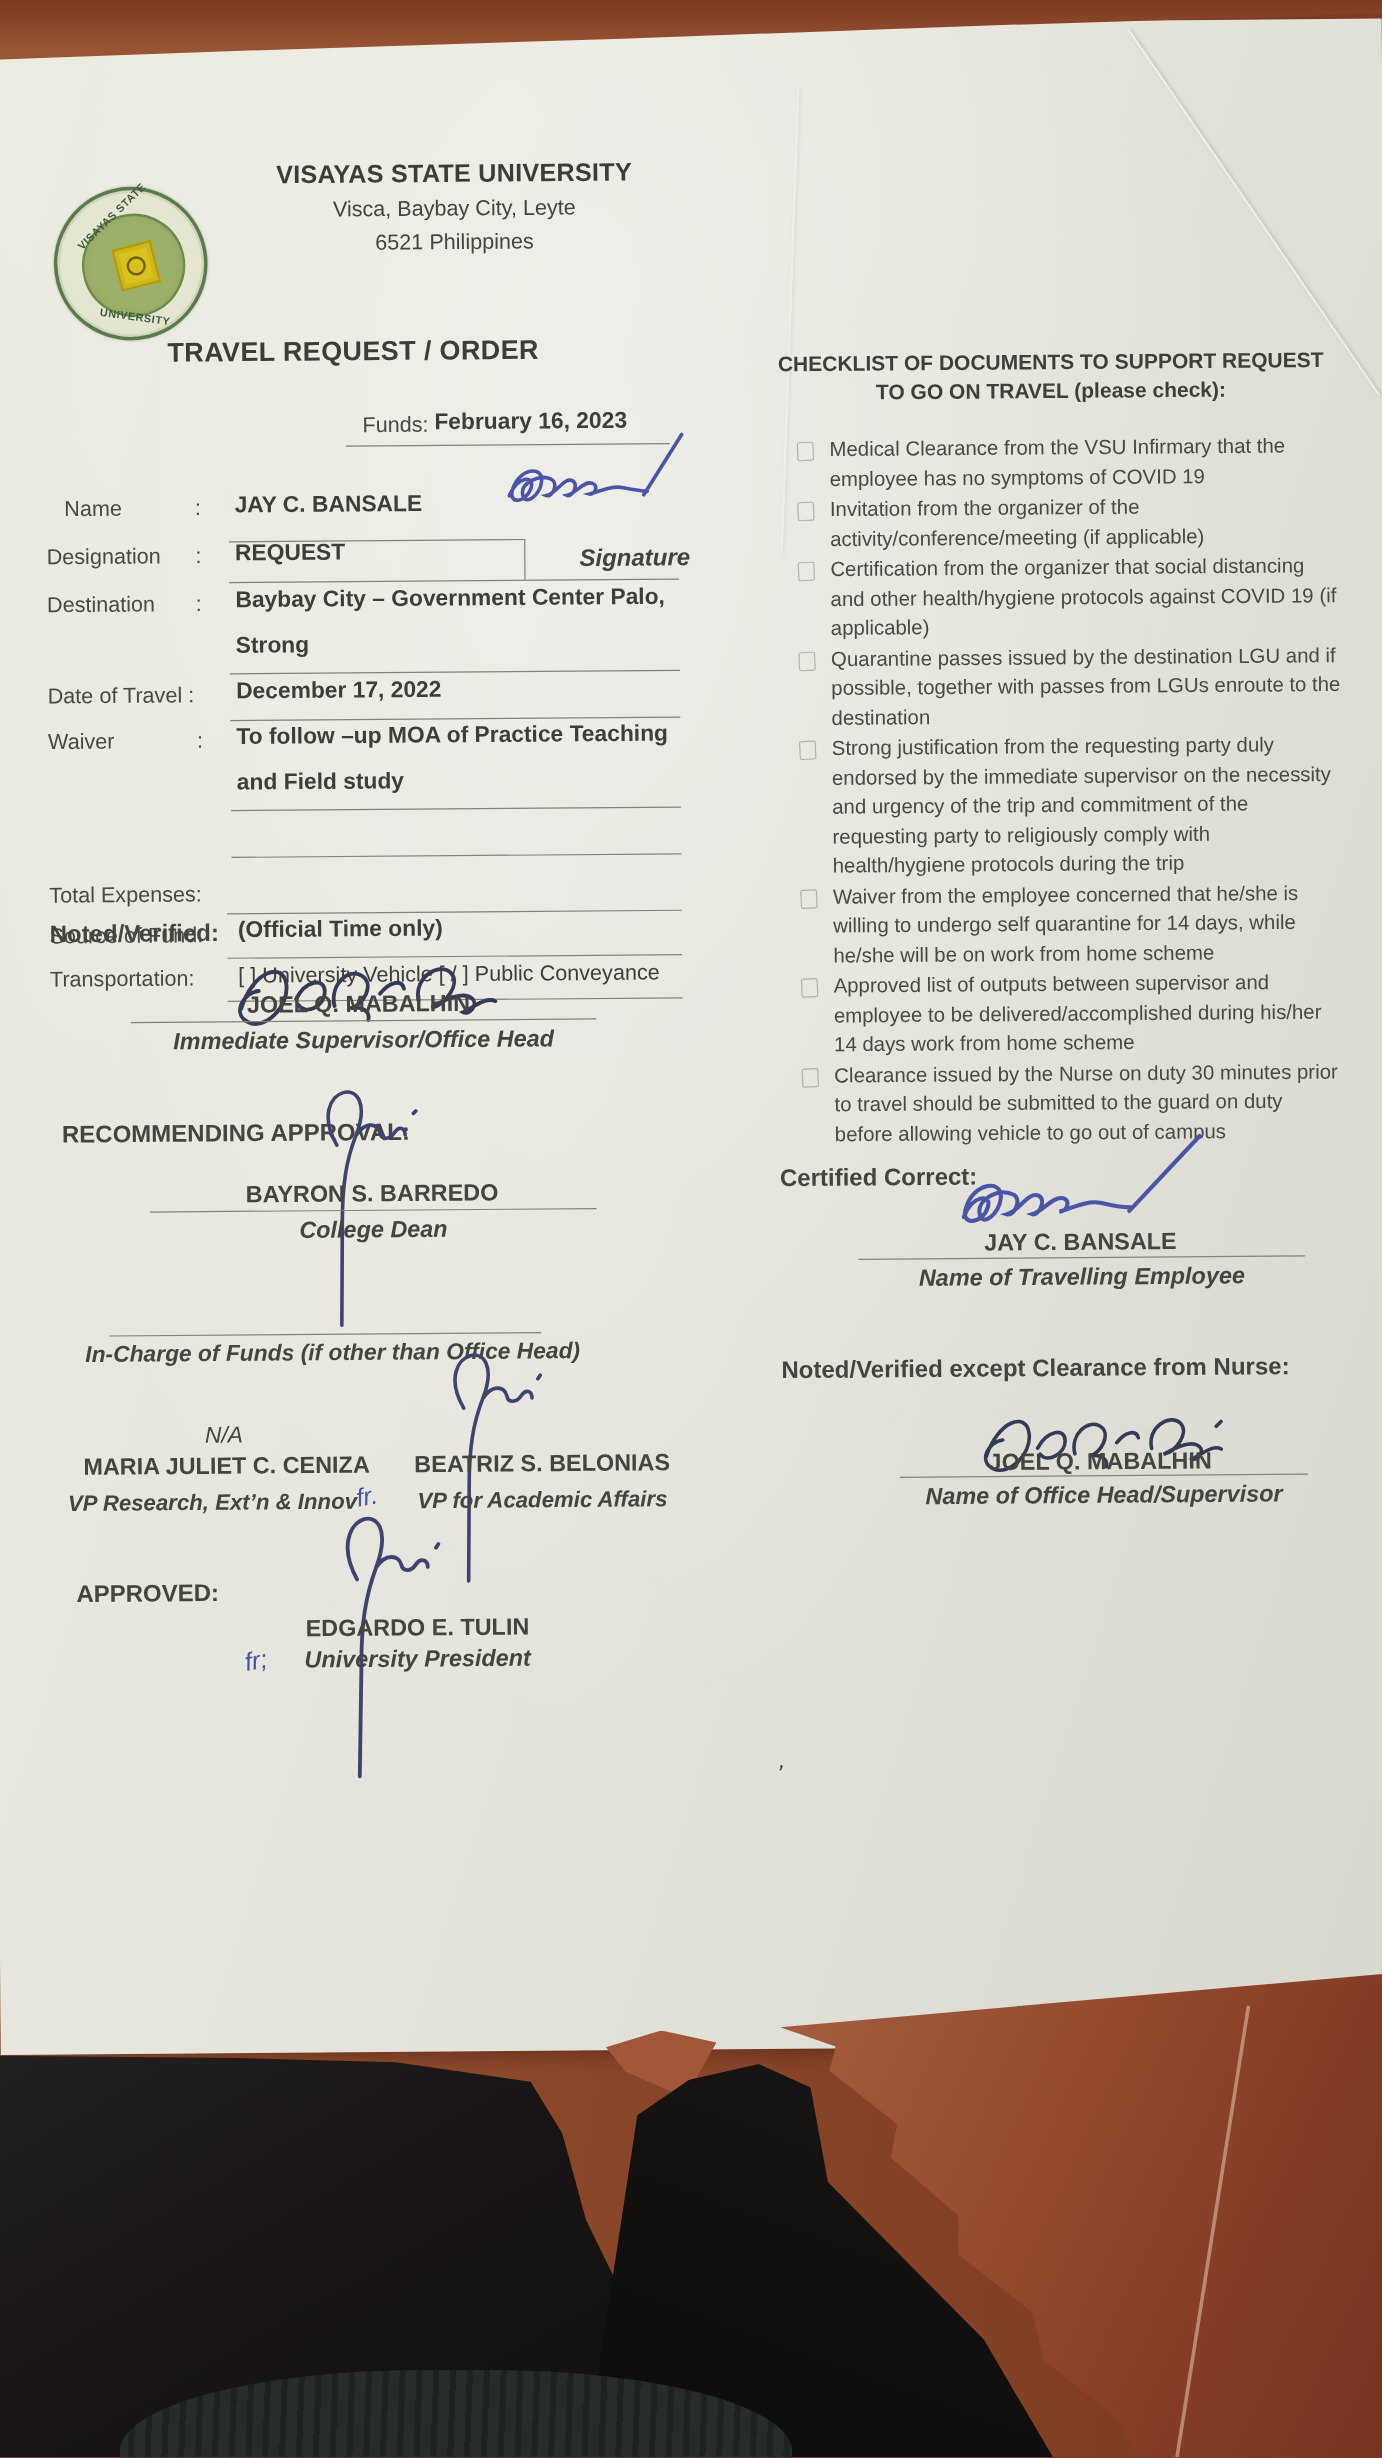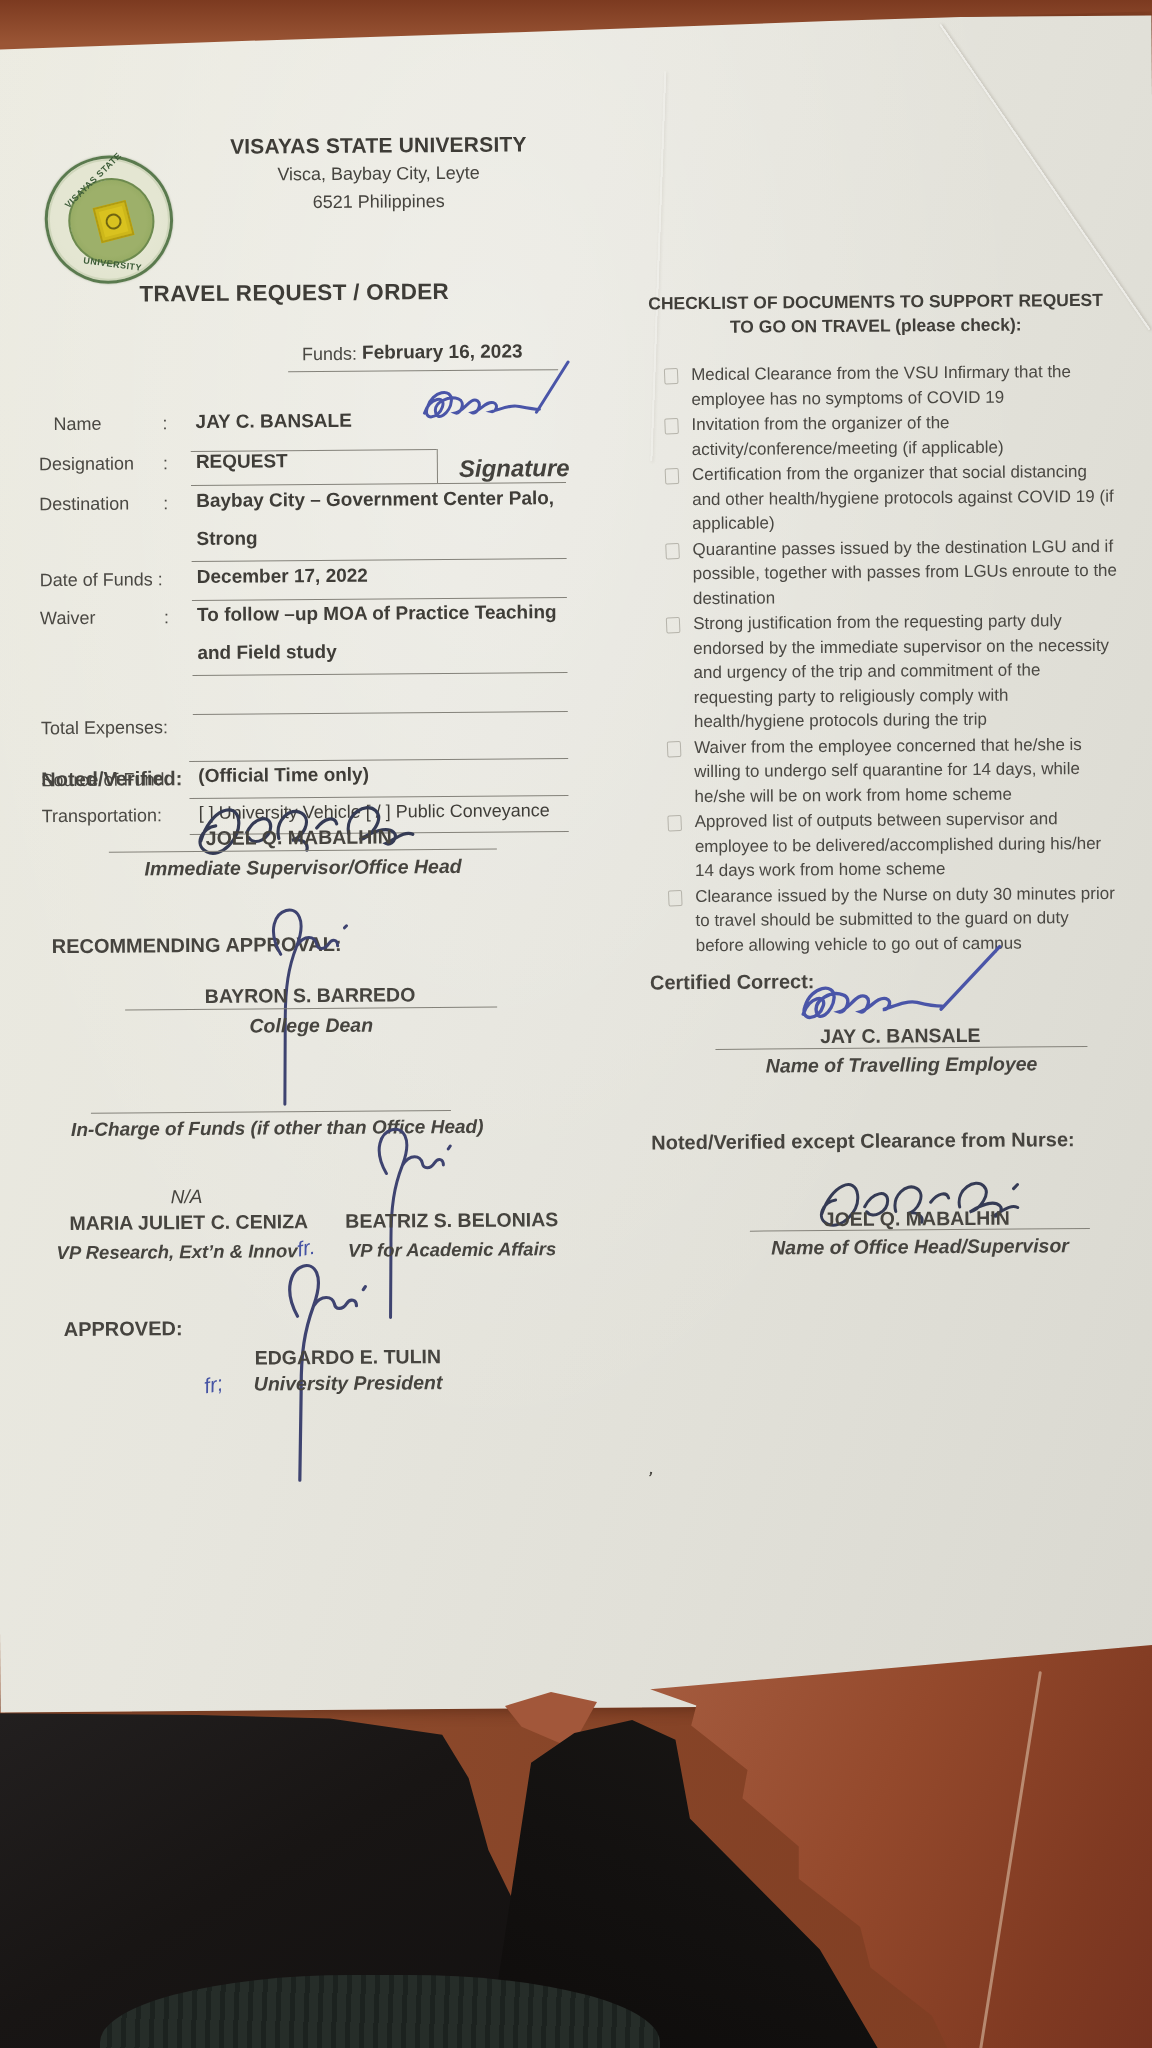--- a/index.html
+++ b/index.html
@@ -30,21 +30,21 @@
   #logo-sq{position:absolute;left:26px;top:24px;width:30px;height:32px;background:#d9c21f;
     border:2px solid #b09b12;box-shadow:inset 0 0 0 3px #cdb71a;}
   #logo-sq:after{content:"";position:absolute;left:7px;top:8px;width:12px;height:12px;border:2px solid #6f6410;border-radius:50%;}
   
   .t{position:absolute;white-space:nowrap;}
   .b{font-weight:700;}
   .i{font-style:italic;}
   .c{text-align:center;}
   .ln{position:absolute;height:0;border-bottom:1.6px solid #84827a;}
   .vln{position:absolute;width:0;border-left:1.6px solid #84827a;}
-  .small-cap{font-size:24px;}
+  .small-cap{font-size:20px;margin-left:24px;}
   
   #checklist{position:absolute;left:648px;top:344px;width:478px;}
   .chk-item{display:flex;margin:0 0 1px 0;}
   .cb{flex:0 0 auto;width:12px;height:14px;border:1.6px solid #b5b3aa;border-radius:2px;
     margin:5px 13px 0 26px;transform:rotate(-2deg);}
   .chk-txt{flex:1;font-size:17px;line-height:24.5px;color:#4a4843;}
   
   svg.sig{position:absolute;overflow:visible;}
   .ink-note{position:absolute;color:#4553a4;font-size:21px;font-style:italic;transform:rotate(-10deg);white-space:nowrap;}
   
@@ -116,32 +116,32 @@
     <div class="t lbl" style="left:172px;top:430px;">:</div>
     <div class="t b val" style="left:205px;top:428px;">REQUEST</div>
     <div class="ln" style="left:200px;top:462px;width:375px;"></div>
 
     <div class="t lbl" style="left:48px;top:470px;">Destination</div>
     <div class="t lbl" style="left:172px;top:470px;">:</div>
     <div class="t b val" style="left:205px;top:467px;">Baybay City – Government Center Palo,</div>
     <div class="t b val" style="left:205px;top:505px;">Strong</div>
     <div class="ln" style="left:200px;top:538px;width:375px;"></div>
 
-    <div class="t lbl" style="left:48px;top:546px;">Date of Funds :</div>
+    <div class="t lbl" style="left:48px;top:546px;">Date of Travel :</div>
     <div class="t b val" style="left:205px;top:543px;">December 17, 2022</div>
     <div class="ln" style="left:200px;top:577px;width:375px;"></div>
 
     <div class="t lbl" style="left:48px;top:584px;">Waiver</div>
     <div class="t lbl" style="left:172px;top:584px;">:</div>
     <div class="t b val" style="left:205px;top:581px;">To follow –up MOA of Practice Teaching</div>
     <div class="t b val" style="left:205px;top:619px;">and Field study</div>
     <div class="ln" style="left:200px;top:652px;width:375px;"></div>
     <div class="ln" style="left:200px;top:691px;width:375px;"></div>
 
-    <div class="t lbl" style="left:48px;top:694px;">Total Expenses:</div>
+    <div class="t lbl" style="left:48px;top:712px;">Total Expenses:</div>
     <div class="ln" style="left:196px;top:738px;width:379px;"></div>
     <div class="t lbl" style="left:48px;top:746px;">Source of Fund:</div>
     <div class="t b val" style="left:205px;top:742px;">(Official Time only)</div>
     <div class="ln" style="left:196px;top:775px;width:379px;"></div>
     <div class="t lbl" style="left:48px;top:782px;">Transportation:</div>
     <div class="t val" style="left:205px;top:780px;font-size:18px;">[ ]  University Vehicle     [ / ]  Public Conveyance</div>
     <div class="ln" style="left:196px;top:811px;width:379px;"></div>
 
     <div class="t b" style="left:48px;top:744px;font-size:20px;top:744px;left:48px;transform:translateY(0);top:744px;" id="nv-head">Noted/Verified:</div>
     <svg class="sig" style="left:185px;top:770px;" width="240" height="78" viewBox="0 0 240 78">

